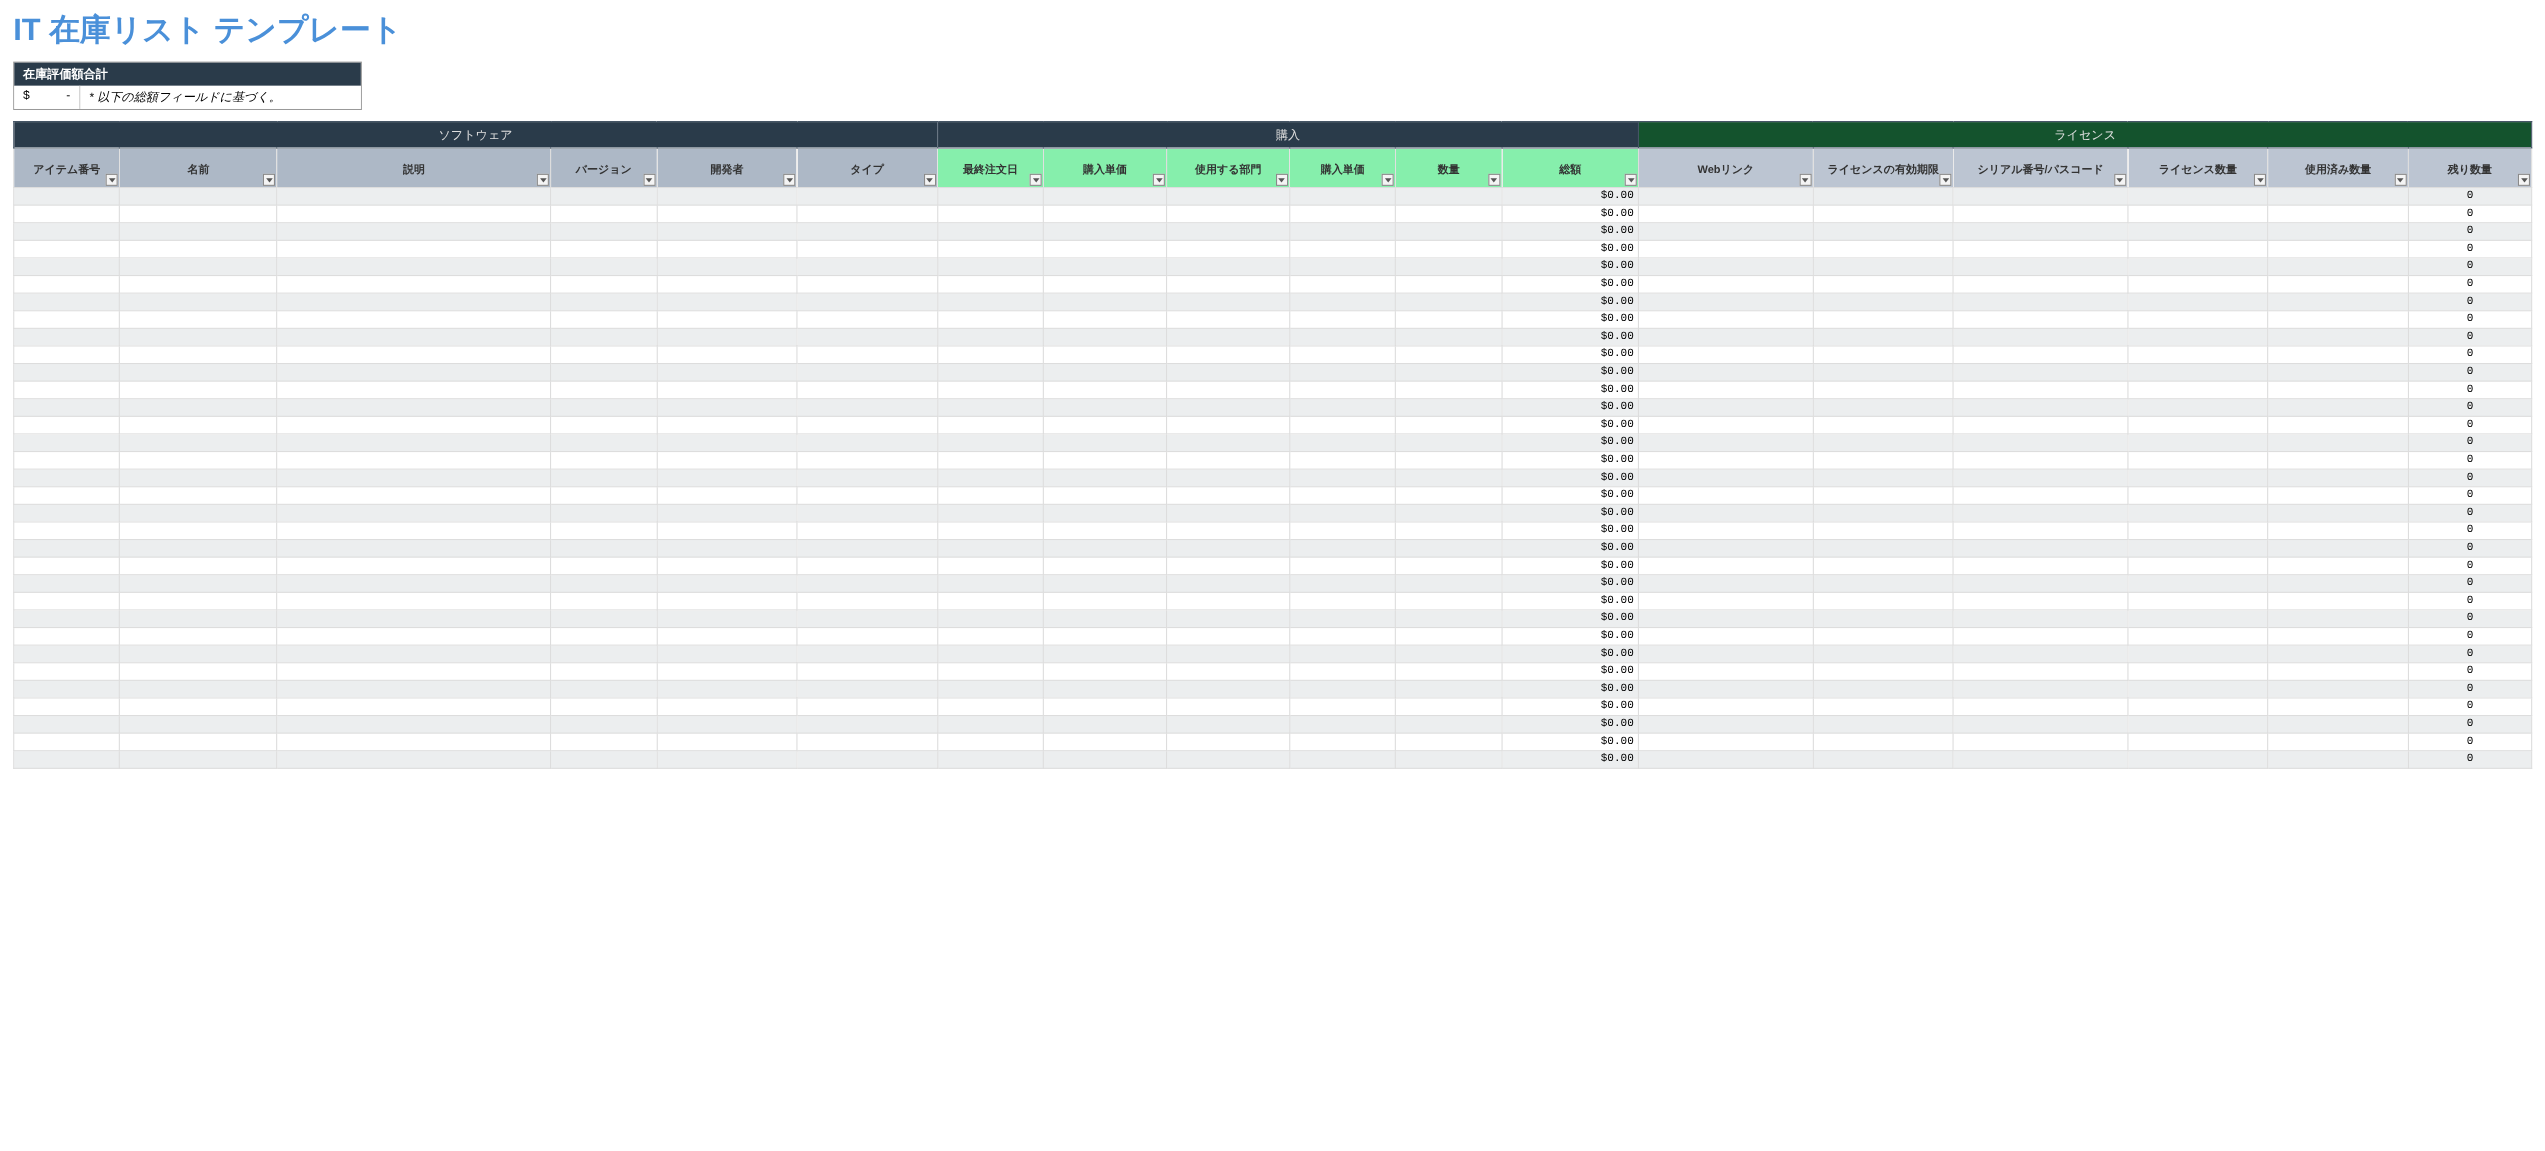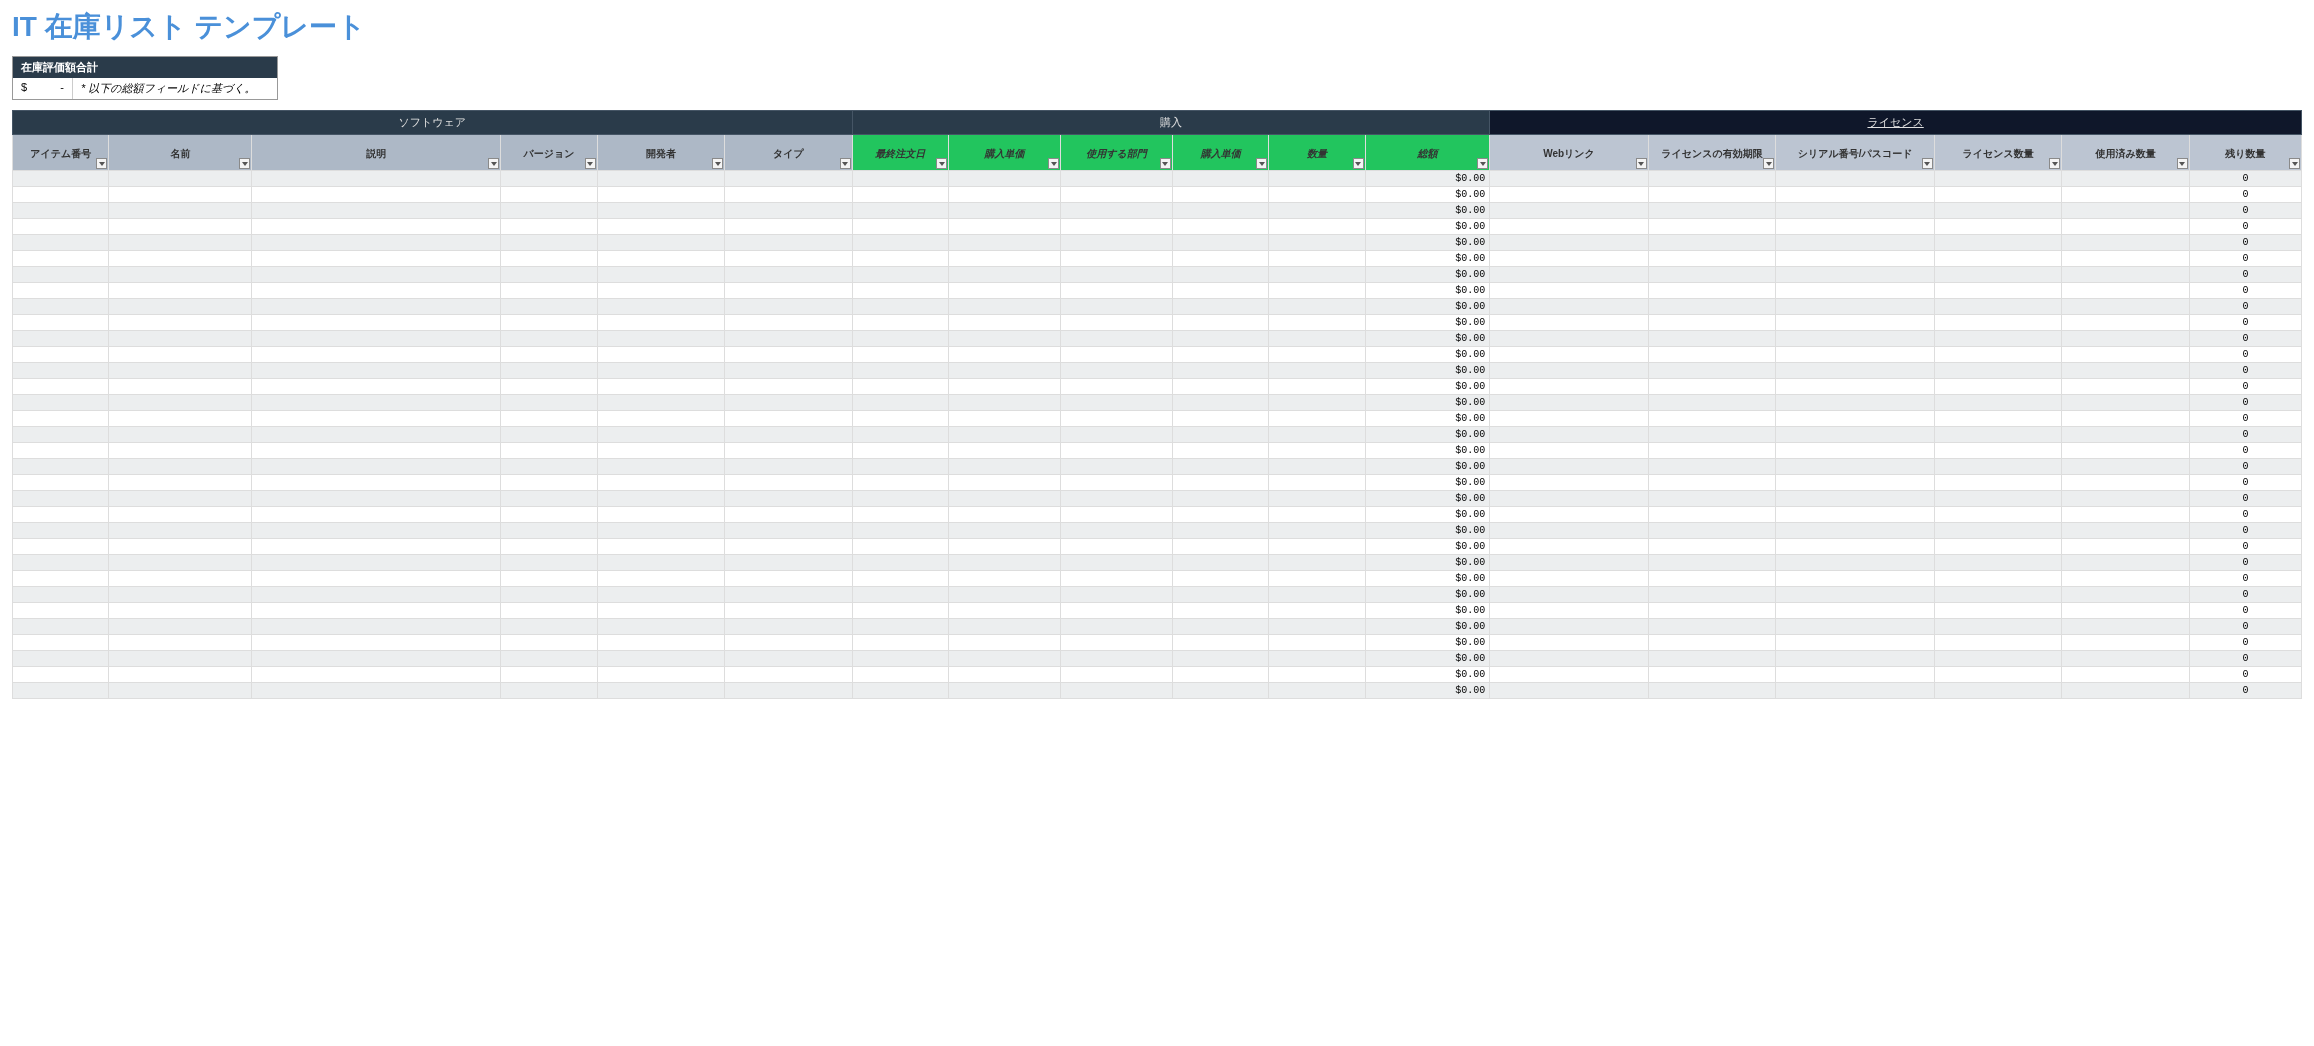--- a/index.html
+++ b/index.html
@@ -1,34 +1,34 @@
 <!DOCTYPE html>
 <html><head>
   <meta charset="utf-8">
   <style>
     * { box-sizing: border-box; margin: 0; padding: 0; }
     body { font-family: Arial, "MS Gothic", sans-serif; font-size: 11px; background: #fff; padding: 8px 12px; }
     .title { color: #4a90d9; font-size: 28px; font-weight: bold; margin-bottom: 10px; }
     .summary-wrapper { margin-bottom: 10px; }
     .summary { display: inline-flex; flex-direction: column; border: 1px solid #999; }
-    .summary-header { background: #2a3b4a; color: #fff; padding: 3px 8px; font-size: 11px; font-weight: bold; width: 264px; }
+    .summary-header { background: #2a3b4a; color: #fff; padding: 3px 8px; font-size: 11px; font-weight: bold; width: 315px; }
     .summary-row { display: flex; background: #fff; }
     .summary-cell1 { width: 60px; border-right: 1px solid #ccc; padding: 3px 8px; display: flex; justify-content: space-between; }
     .summary-cell2 { flex: 1; padding: 3px 8px; font-style: italic; }
 
     table { border-collapse: collapse; width: 100%; table-layout: fixed; }
     th, td { border: 1px solid #ddd; overflow: hidden; white-space: nowrap; }
 
     .group-header th { background: #2a3b4a; color: #e0e0e0; font-size: 11px; padding: 4px 0; text-align: center; font-weight: normal; border: 1px solid #455565; }
     .group-header th.software { background: #2a3b4a; }
     .group-header th.purchase { background: #2a3b4a; }
-    .group-header th.license { background: #0f172a; text-decoration: underline; }
+    .group-header th.license { background: #14532d; }
 
     .col-header th { background: #adb8c6; color: #333; font-size: 10px; padding: 4px 2px 1px 2px; text-align: center; position: relative; vertical-align: middle; height: 36px; }
-    .col-header th.light { background: #22c55e; font-style: italic; }
+    .col-header th.light { background: #86efac; }
     .col-header th.lic { background: #bcc5d2; }
     .filter-btn { position: absolute; bottom: 1px; right: 1px; width: 11px; height: 11px; background: #f4f4f4; border: 1px solid #8a8a8a; display: flex; align-items: center; justify-content: center; cursor: pointer; }
     .filter-btn::after { content: ""; border-left: 3px solid transparent; border-right: 3px solid transparent; border-top: 4px solid #555; }
 
     tbody tr { height: 16px; font-family: Liberation Mono, monospace; }
     tbody tr:nth-child(odd) td { background: #eceeef; }
     tbody tr:nth-child(even) td { background: #fff; }
     tbody td { padding: 1px 4px; font-size: 10px; }
     tbody td.right { text-align: right; }
     tbody td.center { text-align: center; }

